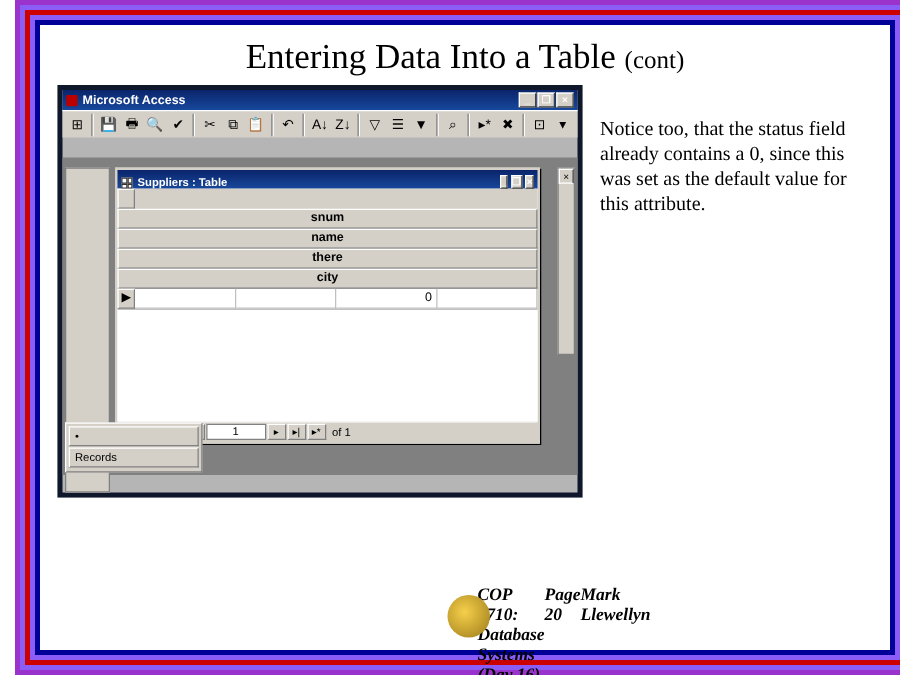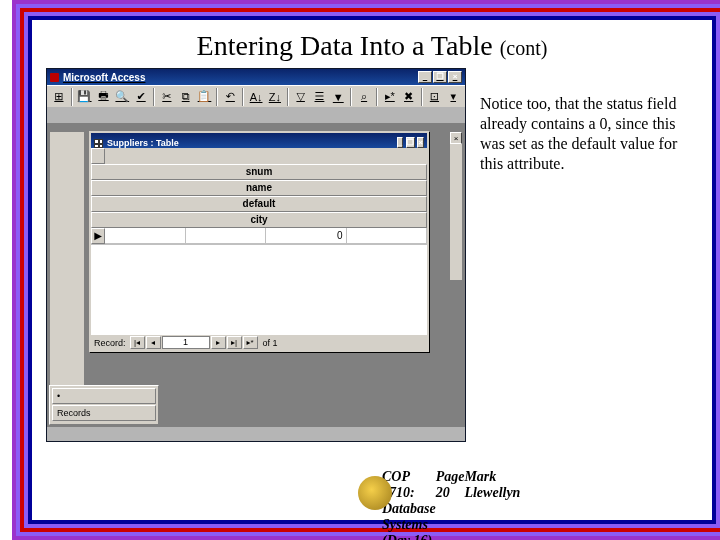--- a/index.html
+++ b/index.html
@@ -3,21 +3,21 @@
 <meta charset="utf-8">
 <style>
   * { box-sizing: border-box; margin: 0; padding: 0; }
   body { width: 720px; height: 540px; font-family: "Times New Roman", serif; background: #fff; overflow: hidden; }
   .slide { width: 720px; height: 540px; position: relative; border: 4px solid #9a33cc; background: #8b5cf6; margin-left: 12px; }
   .slide-inner { position: absolute; inset: 4px; border: 4px solid #cc0000; }
   .slide-inner2 { position: absolute; inset: 4px; border: 4px solid #000099; background: #fff; }
   .title { font-size: 28px; text-align: center; padding: 10px 20px 6px; color: #000; }
   .title .cont { font-size: 20px; }
   .content { display: flex; padding: 0 14px; gap: 14px; }
-  .shot { width: 420px; height: 374px; background: #b5b5b5; position: relative; font-family: Tahoma, Arial, sans-serif; font-size: 10px; color: #000; border: 1px solid #0f172a; text-decoration: underline; }
+  .shot { width: 420px; height: 330px; background: #b5b5b5; position: relative; font-family: Tahoma, Arial, sans-serif; font-size: 10px; color: #000; border: 4px solid #0f172a; }
   .app-title { height: 16px; background: linear-gradient(#0a246a,#18489c); color: #fff; display: flex; align-items: center; padding: 0 3px; font-size: 10px; font-weight: bold; }
   .app-title .key { height: 9px; width: 9px; background: #b00; margin-right: 4px; border-radius: 1px; }
   .app-title .winbtns { margin-left: auto; display: flex; gap: 1px; }
   .wbtn { width: 14px; height: 12px; background: #d4d0c8; border: 1px solid #fff; border-right-color: #404040; border-bottom-color: #404040; font-size: 8px; text-align: center; line-height: 10px; }
   .menubar { height: 16px; background: #d4d0c8; display: flex; align-items: center; padding: 0 4px; gap: 9px; font-size: 10px; }
   .toolbar { height: 22px; background: #d4d0c8; display: flex; align-items: center; padding: 1px 3px; gap: 1px; border-top: 1px solid #fff; }
   .tbtn { width: 20px; height: 18px; background: #d4d0c8; border: 1px solid #d4d0c8; display: flex; align-items: center; justify-content: center; font-size: 11px; }
   .sep { width: 2px; height: 18px; border-left: 1px solid #808080; border-right: 1px solid #fff; margin: 0 2px; }
   .mdi { position: absolute; top: 54px; left: 0; right: 0; bottom: 14px; background: #808080; }
   .subwin { position: absolute; left: 42px; top: 8px; width: 340px; background: #d4d0c8; border: 2px solid #d4d0c8; box-shadow: 1px 1px 0 #000; }
@@ -120,21 +120,21 @@
               <span class="wbtn">_</span>
               <span class="wbtn">❐</span>
               <span class="wbtn">×</span>
             </span>
           </div>
           <div class="datagrid">
             <div class="dg-head">
               <div class="rowh"></div>
               <div class="colh">snum</div>
               <div class="colh">name</div>
-              <div class="colh">default</div>
+              <div class="colh">there</div>
               <div class="colh">city</div>
             </div>
             <div class="dg-row">
               <div class="rowh">▶</div>
               <div class="cell l"></div>
               <div class="cell l"></div>
               <div class="cell">0</div>
               <div class="cell l"></div>
             </div>
             <div class="dg-empty"></div>

